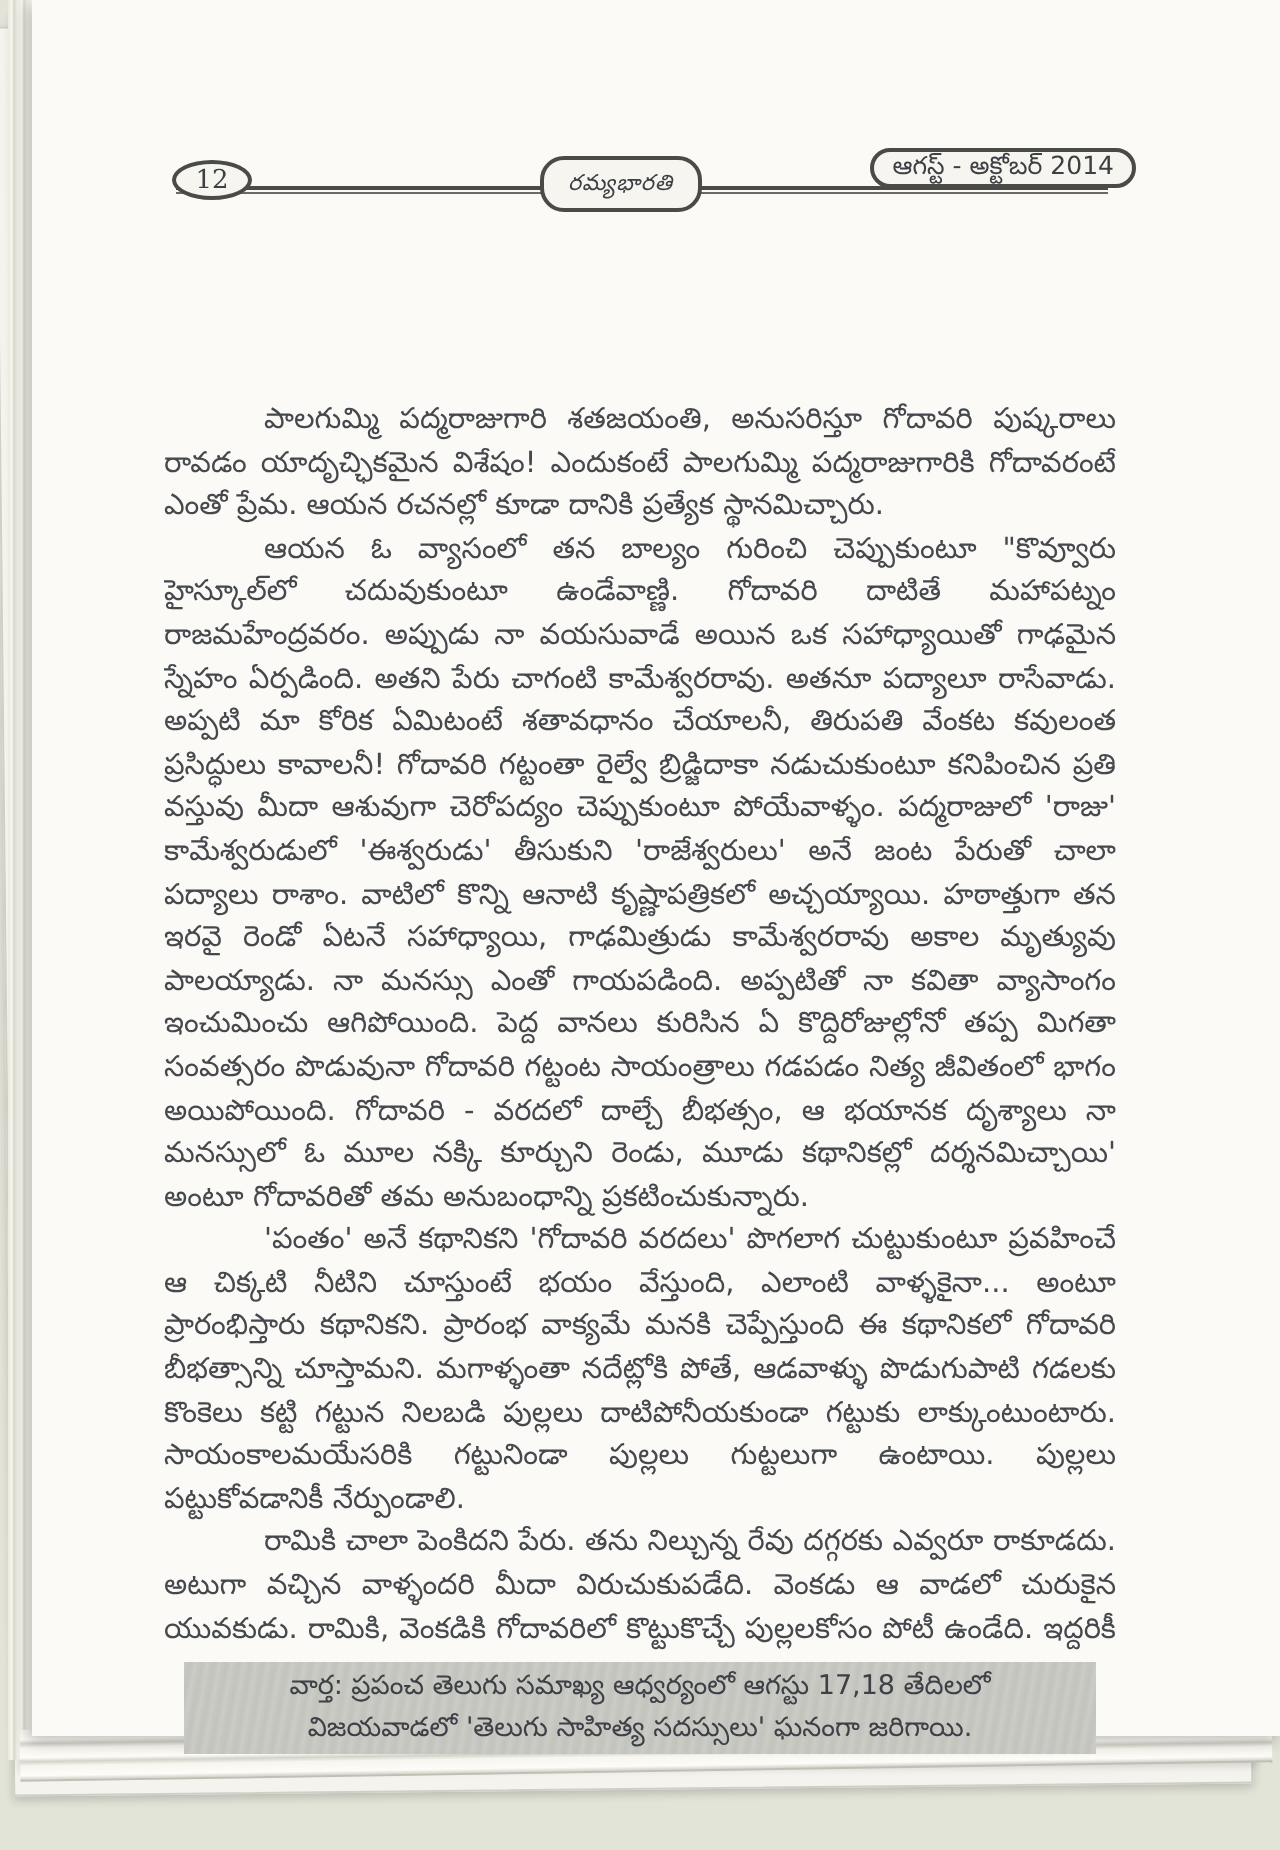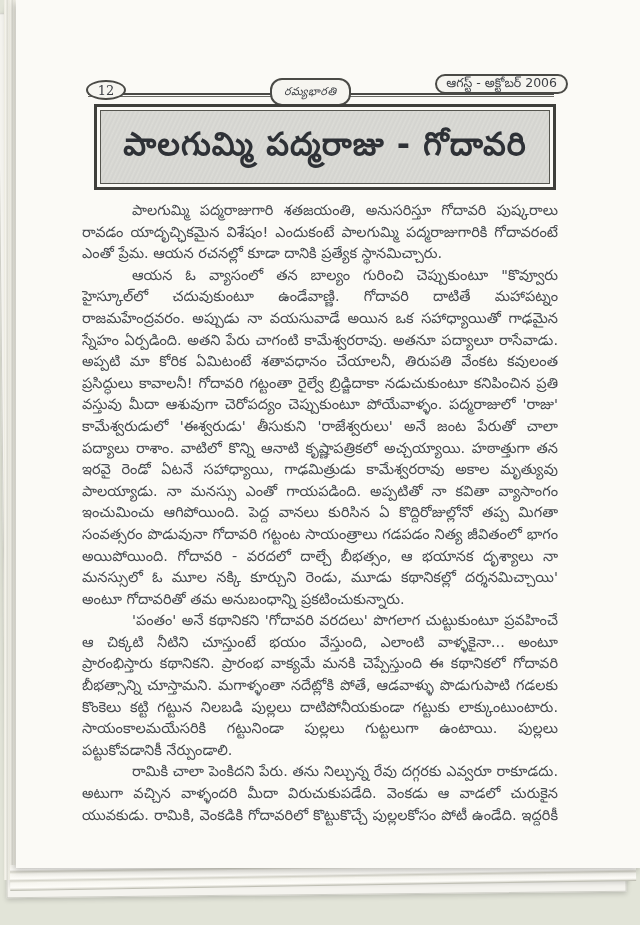--- a/index.html
+++ b/index.html
@@ -96,31 +96,27 @@
 <div class="under-page u2"></div>
 <div class="left-edges"></div>
 <div class="bottom-edges"></div>
 
 <div class="scan-page">
 
   <div class="header-row">
     <div class="header-rule"></div>
     <div class="badge page-num">12</div>
     <div class="badge mag-name">రమ్యభారతి</div>
-    <div class="badge issue-date">ఆగస్ట్ - అక్టోబర్ 2006</div>
+    <div class="badge issue-date">ఆగస్ట్ - అక్టోబర్ 2014</div>
   </div>
 
-  <div class="title-box">
-    <div class="title-box-inner">
-      <div class="article-title">పాలగుమ్మి పద్మరాజు - గోదావరి</div>
-    </div>
-  </div>
 
   <div class="article-body">
     <p class="para">పాలగుమ్మి పద్మరాజుగారి శతజయంతి, అనుసరిస్తూ గోదావరి పుష్కరాలు రావడం యాదృచ్ఛికమైన విశేషం! ఎందుకంటే పాలగుమ్మి పద్మరాజుగారికి గోదావరంటే ఎంతో ప్రేమ. ఆయన రచనల్లో కూడా దానికి ప్రత్యేక స్థానమిచ్చారు.</p>
     <p class="para">ఆయన ఓ వ్యాసంలో తన బాల్యం గురించి చెప్పుకుంటూ "కొవ్వూరు హైస్కూల్‌లో చదువుకుంటూ ఉండేవాణ్ణి. గోదావరి దాటితే మహాపట్నం రాజమహేంద్రవరం. అప్పుడు నా వయసువాడే అయిన ఒక సహాధ్యాయితో గాఢమైన స్నేహం ఏర్పడింది. అతని పేరు చాగంటి కామేశ్వరరావు. అతనూ పద్యాలూ రాసేవాడు. అప్పటి మా కోరిక ఏమిటంటే శతావధానం చేయాలనీ, తిరుపతి వేంకట కవులంత ప్రసిద్ధులు కావాలనీ! గోదావరి గట్టంతా రైల్వే బ్రిడ్జిదాకా నడుచుకుంటూ కనిపించిన ప్రతి వస్తువు మీదా ఆశువుగా చెరోపద్యం చెప్పుకుంటూ పోయేవాళ్ళం. పద్మరాజులో 'రాజు' కామేశ్వరుడులో 'ఈశ్వరుడు' తీసుకుని 'రాజేశ్వరులు' అనే జంట పేరుతో చాలా పద్యాలు రాశాం. వాటిలో కొన్ని ఆనాటి కృష్ణాపత్రికలో అచ్చయ్యాయి. హఠాత్తుగా తన ఇరవై రెండో ఏటనే సహాధ్యాయి, గాఢమిత్రుడు కామేశ్వరరావు అకాల మృత్యువు పాలయ్యాడు. నా మనస్సు ఎంతో గాయపడింది. అప్పటితో నా కవితా వ్యాసాంగం ఇంచుమించు ఆగిపోయింది. పెద్ద వానలు కురిసిన ఏ కొద్దిరోజుల్లోనో తప్ప మిగతా సంవత్సరం పొడువునా గోదావరి గట్టంట సాయంత్రాలు గడపడం నిత్య జీవితంలో భాగం అయిపోయింది. గోదావరి - వరదలో దాల్చే బీభత్సం, ఆ భయానక దృశ్యాలు నా మనస్సులో ఓ మూల నక్కి కూర్చుని రెండు, మూడు కథానికల్లో దర్శనమిచ్చాయి' అంటూ గోదావరితో తమ అనుబంధాన్ని ప్రకటించుకున్నారు.</p>
     <p class="para">'పంతం' అనే కథానికని 'గోదావరి వరదలు' పొగలాగ చుట్టుకుంటూ ప్రవహించే ఆ చిక్కటి నీటిని చూస్తుంటే భయం వేస్తుంది, ఎలాంటి వాళ్ళకైనా... అంటూ ప్రారంభిస్తారు కథానికని. ప్రారంభ వాక్యమే మనకి చెప్పేస్తుంది ఈ కథానికలో గోదావరి బీభత్సాన్ని చూస్తామని. మగాళ్ళంతా నదేట్లోకి పోతే, ఆడవాళ్ళు పొడుగుపాటి గడలకు కొంకెలు కట్టి గట్టున నిలబడి పుల్లలు దాటిపోనీయకుండా గట్టుకు లాక్కుంటుంటారు. సాయంకాలమయేసరికి గట్టునిండా పుల్లలు గుట్టలుగా ఉంటాయి. పుల్లలు పట్టుకోవడానికీ నేర్పుండాలి.</p>
     <p class="para">రామికి చాలా పెంకిదని పేరు. తను నిల్చున్న రేవు దగ్గరకు ఎవ్వరూ రాకూడదు. అటుగా వచ్చిన వాళ్ళందరి మీదా విరుచుకుపడేది. వెంకడు ఆ వాడలో చురుకైన యువకుడు. రామికి, వెంకడికి గోదావరిలో కొట్టుకొచ్చే పుల్లలకోసం పోటీ ఉండేది. ఇద్దరికీ పడేది కాదు. పంతం ఉండేది – నేనంటే నేను గొప్పని.</p>
 
   </div>
 
+  <div class="footer-note">వార్త: ప్రపంచ తెలుగు సమాఖ్య ఆధ్వర్యంలో ఆగస్టు 17,18 తేదిలలో విజయవాడలో 'తెలుగు సాహిత్య సదస్సులు' ఘనంగా జరిగాయి.</div>
 
 </div>
 
 </body></html>

